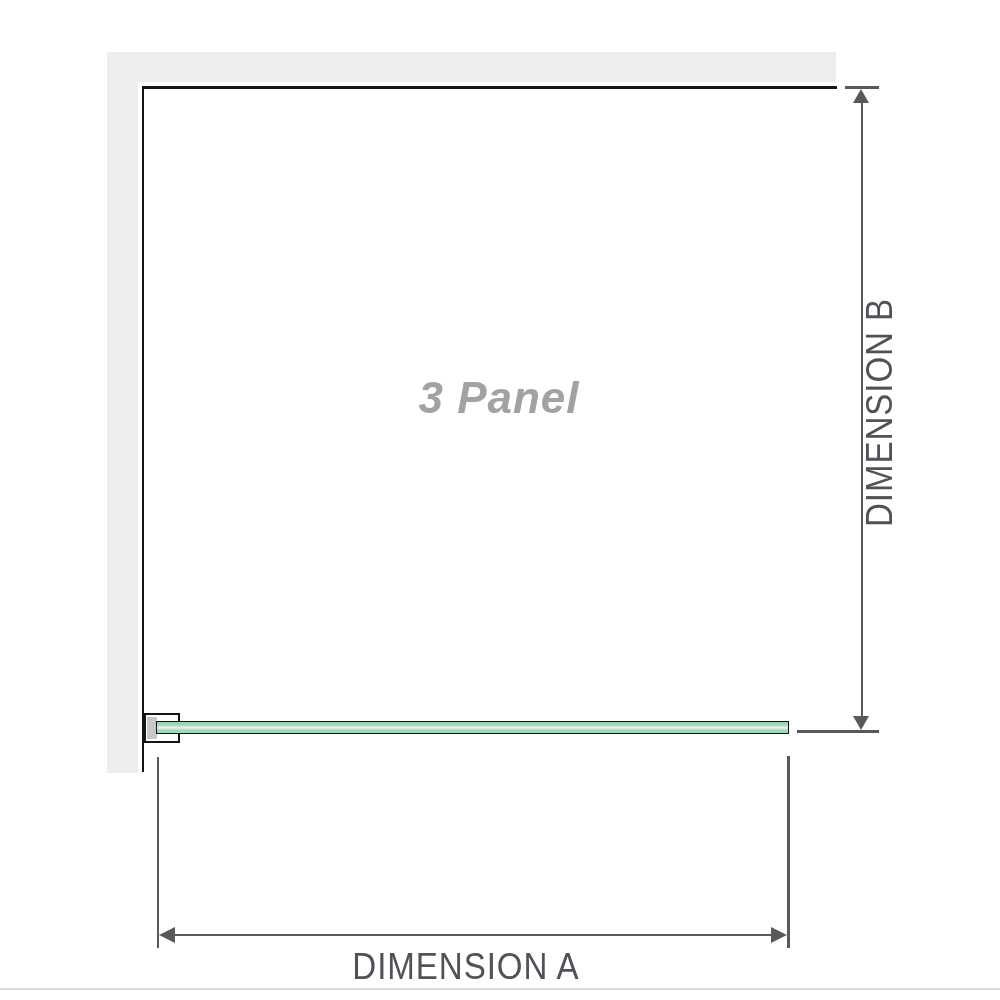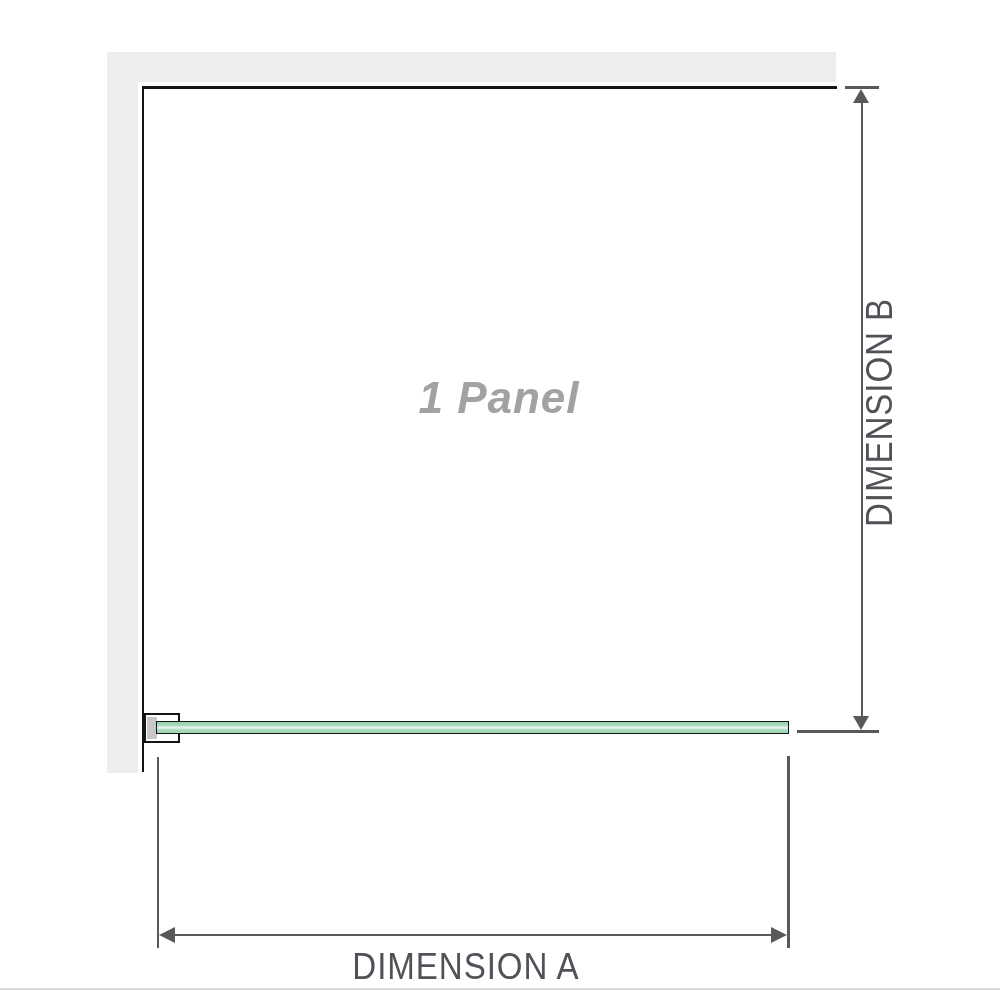--- a/index.html
+++ b/index.html
@@ -114,21 +114,21 @@
 <body>
 
 <div class="stage">
 
   <div class="abs wall-top"></div>
   <div class="abs wall-left"></div>
 
   <div class="abs panel-border-top"></div>
   <div class="abs panel-border-left"></div>
 
-  <div class="abs panel-label">1 Panel</div>
+  <div class="abs panel-label">3 Panel</div>
 
   <div class="abs bracket"></div>
   <div class="abs bracket-pad"></div>
   <div class="abs glass"></div>
 
   <div class="abs dimb-tick-top"></div>
   <div class="abs dimb-tick-bottom"></div>
   <div class="abs dimb-line"></div>
   <div class="abs dimb-arrow-up"></div>
   <div class="abs dimb-arrow-down"></div>

